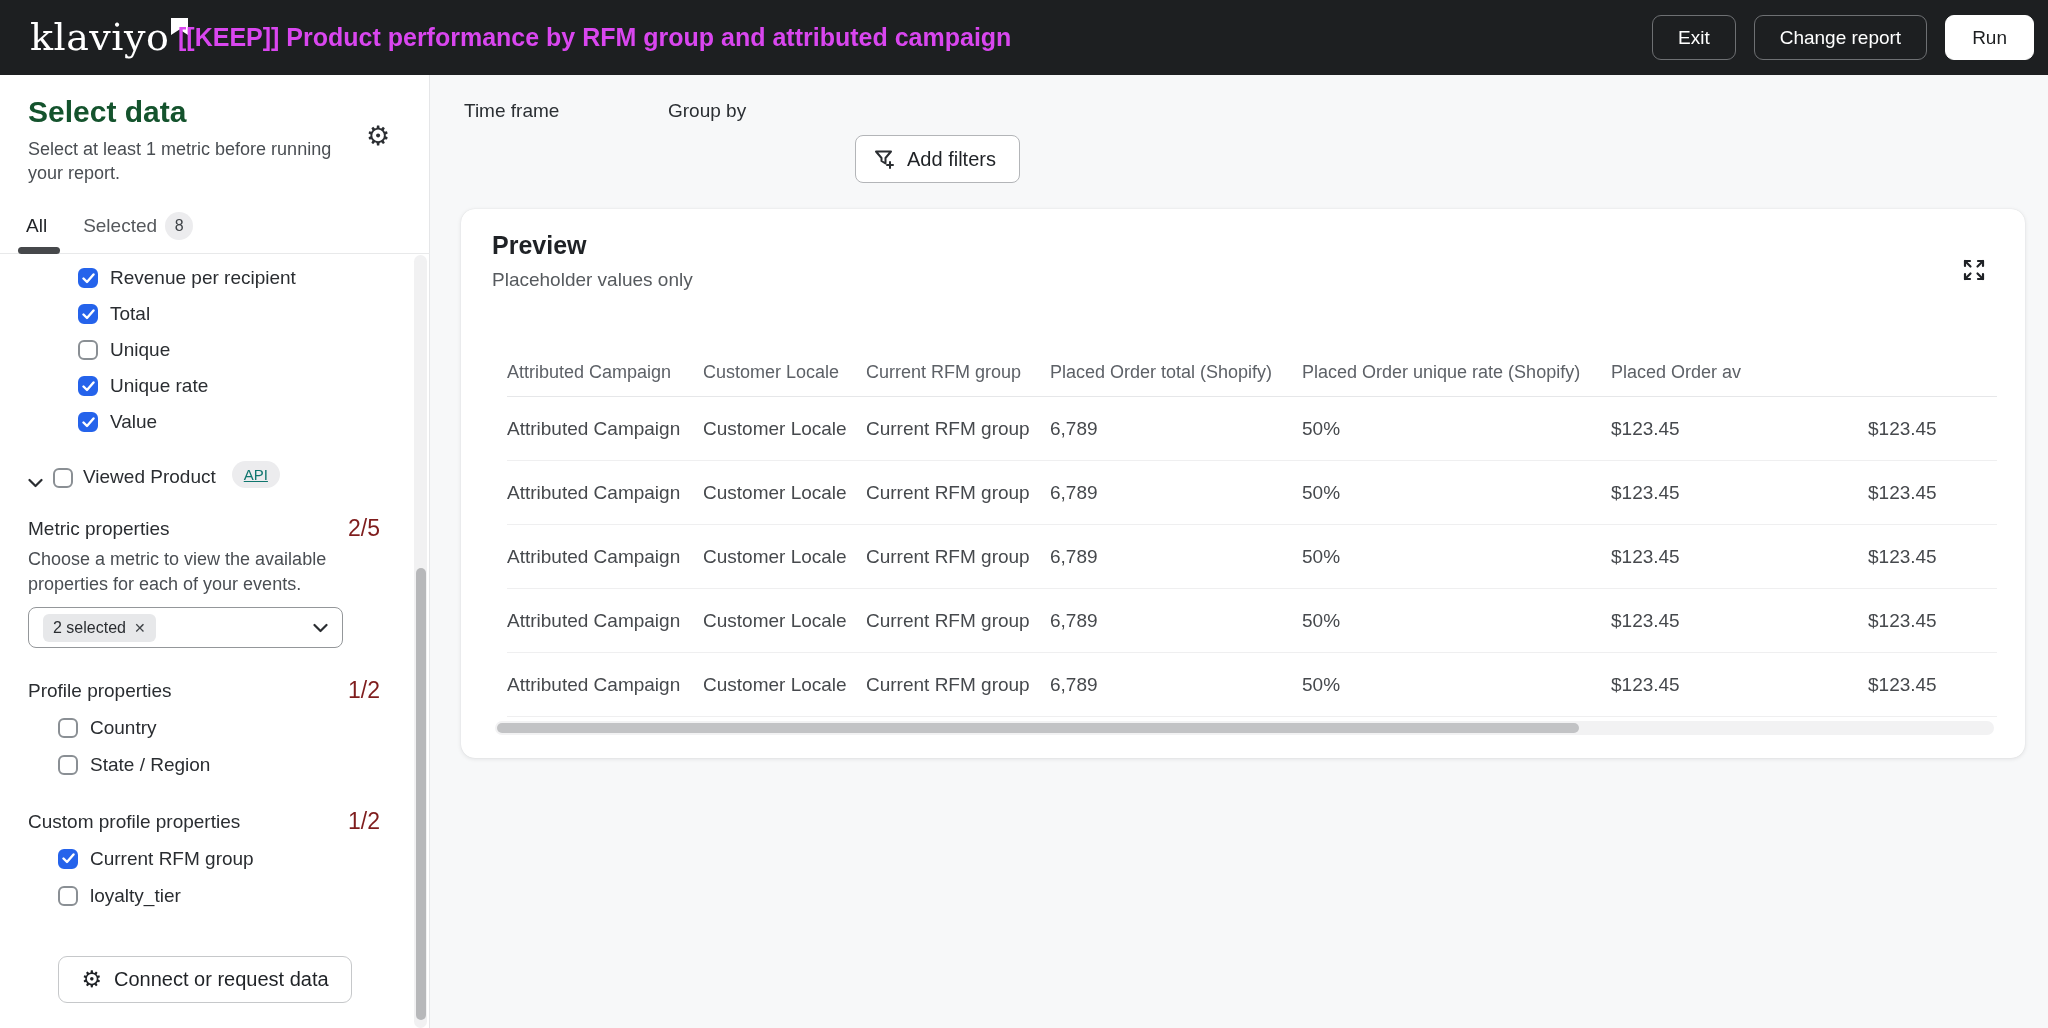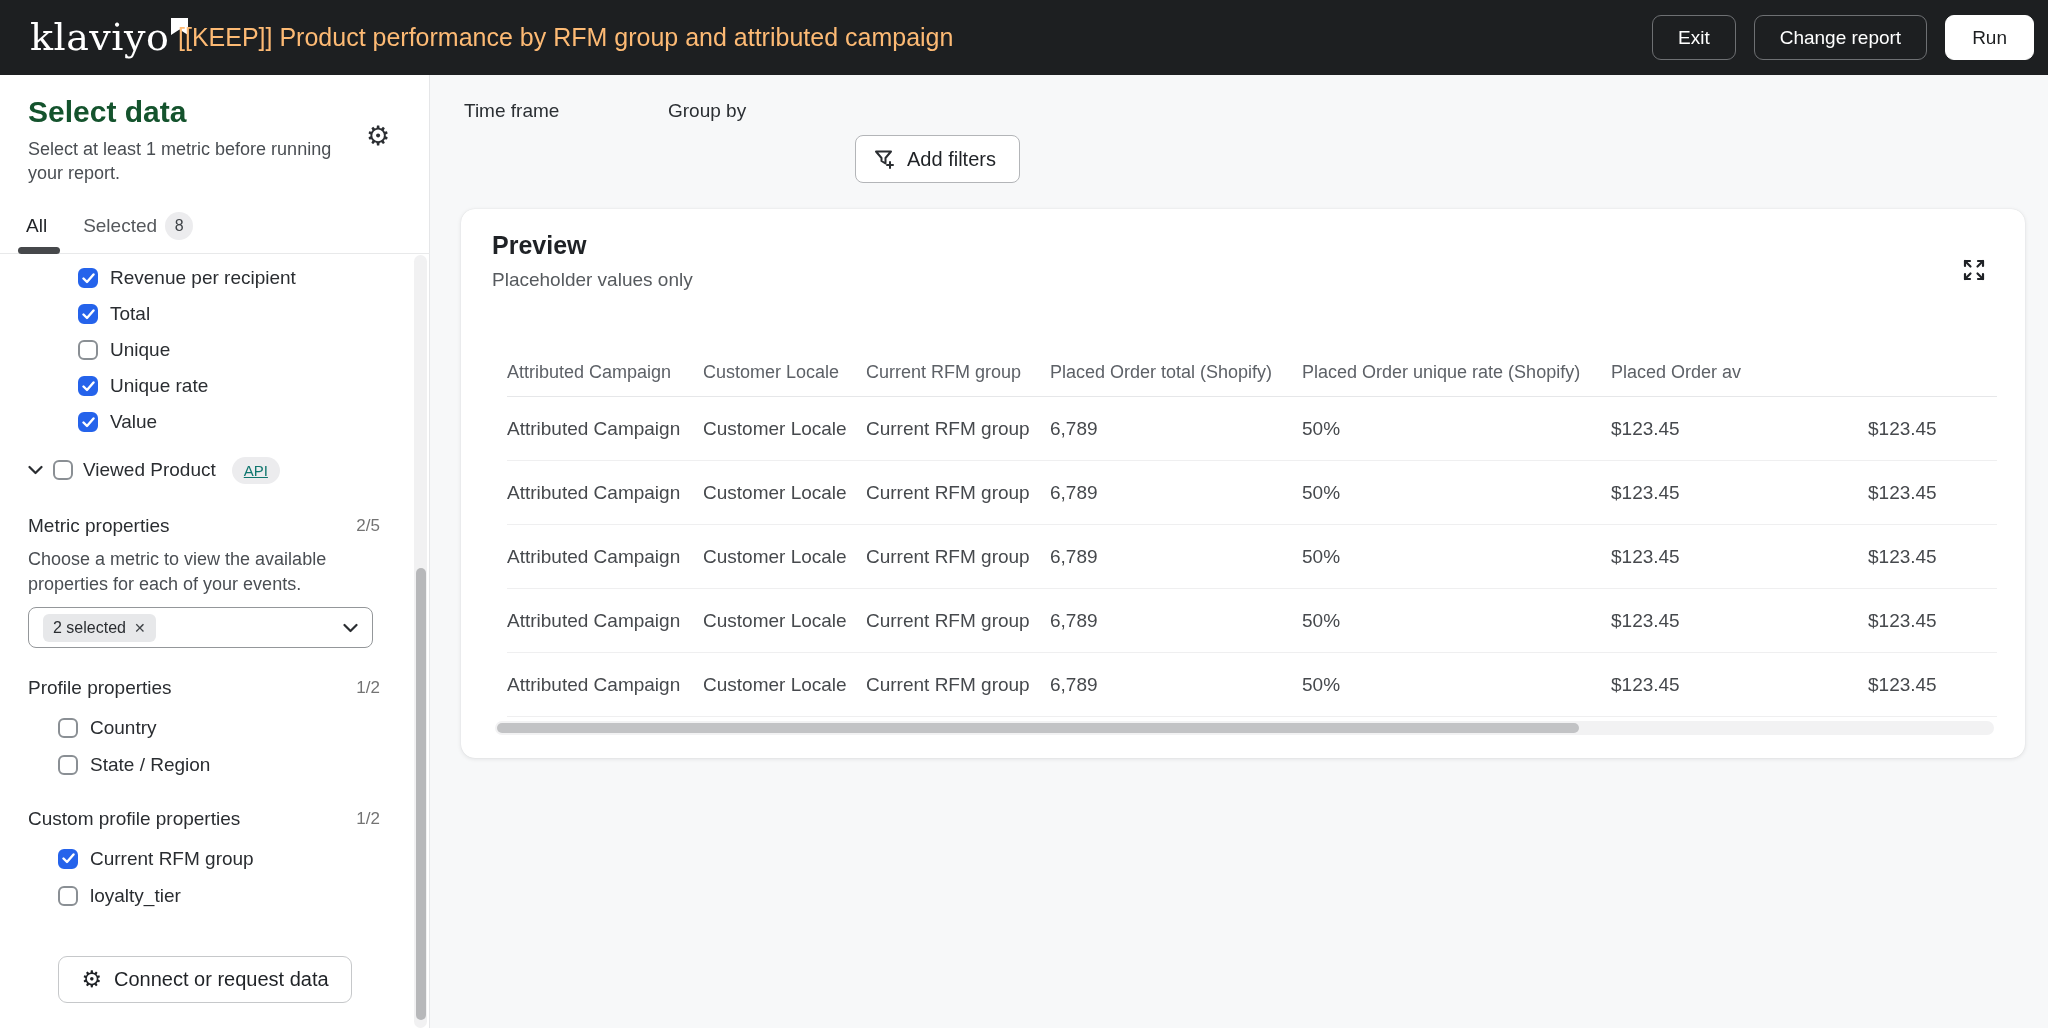--- a/index.html
+++ b/index.html
@@ -13,21 +13,21 @@
 
   
   .topbar {
     position: absolute; left: 0; top: 0; width: 2048px; height: 75px;
     background: #1d1f21; color: #fff;
     display: flex; align-items: center;
   }
   .logo-wrap { position: absolute; left: 30px; top: 14px; display: flex; align-items: flex-start; }
   .logo-text { font-family: "DejaVu Serif", serif; font-size: 38px; color: #fff; letter-spacing: 0.5px; line-height: 46px; }
   .logo-flag { margin-left: 2px; margin-top: 4px; }
-  .topbar-title { position: absolute; left: 178px; top: 0; height: 75px; display: flex; align-items: center; font-size: 25px; font-weight: normal; color: #fdba74; }
+  .topbar-title { position: absolute; left: 178px; top: 0; height: 75px; display: flex; align-items: center; font-size: 25px; font-weight: bold; color: #d946ef; }
   .topbar-actions { position: absolute; right: 14px; top: 15px; display: flex; gap: 18px; }
   .tb-btn {
     height: 45px; border-radius: 9px; font-size: 19px; font-family: "Liberation Sans", sans-serif;
     display: flex; align-items: center; justify-content: center; cursor: pointer;
   }
   .tb-btn.ghost { background: transparent; color: #fff; border: 1px solid #6e7073; padding: 0 25px; }
   .tb-btn.primary { background: #ffffff; color: #1d1f21; border: 1px solid #ffffff; padding: 0 26px; font-weight: 500; }
 
   
   .sidebar {
@@ -49,30 +49,30 @@
 
   .cb-row { position: relative; height: 36px; display: flex; align-items: center; gap: 12px; cursor: pointer; }
   .cb {
     width: 20px; height: 20px; border-radius: 6px; border: 2px solid #8a8f94; background: #fff;
     flex: 0 0 auto; display: flex; align-items: center; justify-content: center;
   }
   .cb.checked { background: #2563eb; border-color: #2563eb; }
   .cb-label { font-size: 19px; color: #2a2d31; white-space: nowrap; }
 
   .metric-list { position: absolute; left: 78px; top: 185px; }
-  .viewed-row { position: absolute; left: 28px; top: 377px; height: 36px; display: flex; align-items: center; gap: 10px; cursor: pointer; }
+  .viewed-row { position: absolute; left: 28px; top: 377px; height: 36px; display: flex; align-items: flex-end; gap: 10px; cursor: pointer; }
   .chev { flex: 0 0 auto; display: flex; align-items: center; }
   .api-badge { background: #ececee; color: #0f766e; font-size: 15px; border-radius: 14px; padding: 5px 12px; margin-left: 6px; text-decoration: underline; }
 
   .sb-section-header { position: absolute; left: 28px; width: 352px; display: flex; justify-content: space-between; align-items: center; }
   .sb-section-title { font-size: 19px; color: #2a2d31; }
-  .sb-section-count { font-size: 17px; color: #737373; }
+  .sb-section-count { font-size: 23px; color: #7f1d1d; }
   .sb-desc { position: absolute; left: 28px; top: 472px; width: 330px; font-size: 18px; line-height: 25px; color: #4a4e53; }
   .sb-dropdown {
-    position: absolute; left: 28px; top: 532px; width: 345px; height: 41px;
+    position: absolute; left: 28px; top: 532px; width: 315px; height: 41px;
     border: 1px solid #94979a; border-radius: 8px; background: #fff;
     display: flex; align-items: center; padding: 0 14px; cursor: pointer;
   }
   .chip {
     background: #e7e8ea; border-radius: 6px; padding: 5px 10px; font-size: 16px; color: #2a2d31;
     display: flex; align-items: center; gap: 8px;
   }
   .chip-close { font-size: 14px; color: #3f4347; cursor: pointer; }
   .sb-dropdown .dd-chev { margin-left: auto; }
 

